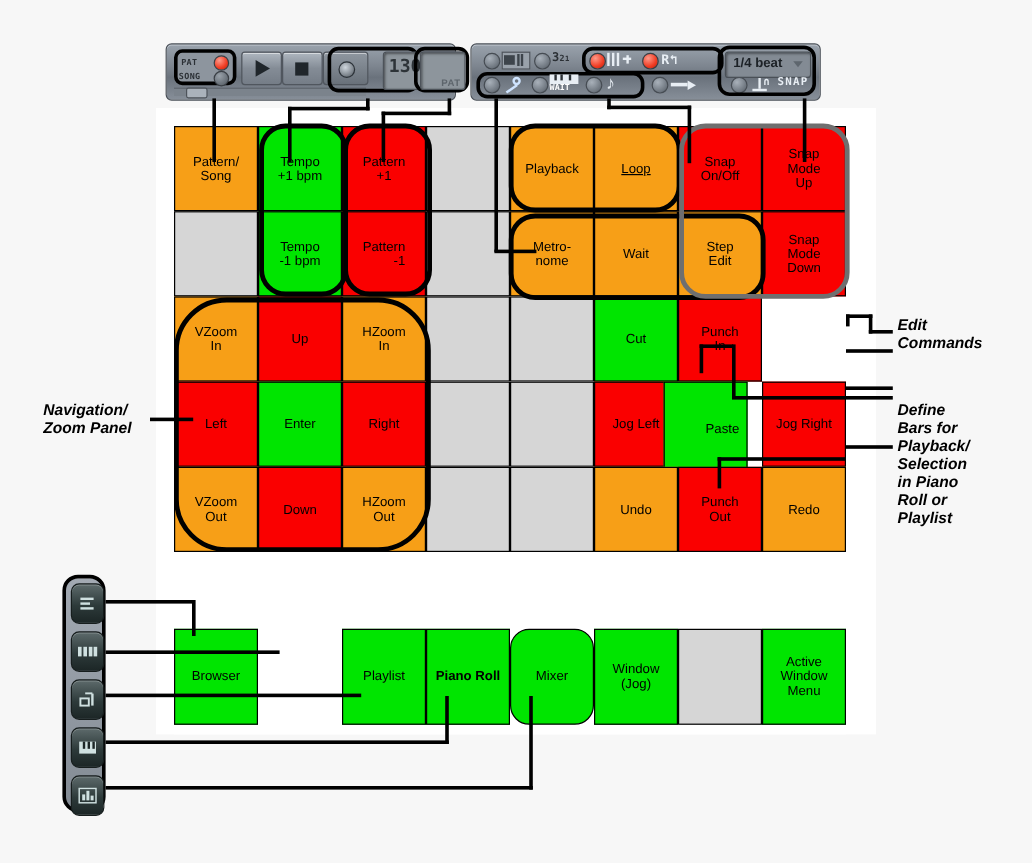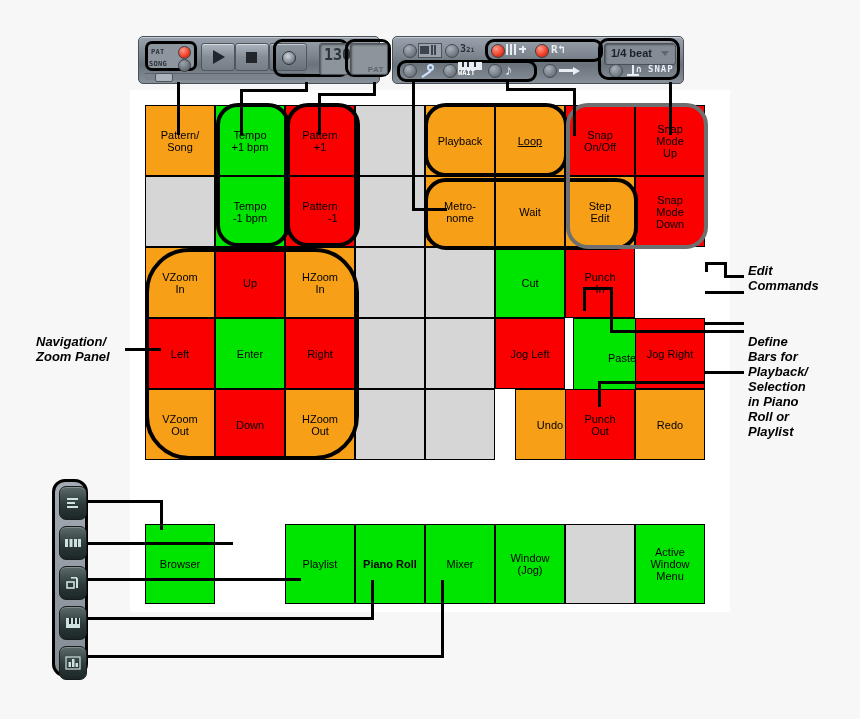--- a/index.html
+++ b/index.html
@@ -296,21 +296,21 @@
     </div>
     <div class="cell c-grey" style="left: 210px; top: 213px; width: 70px; height: 71px;">
       <span style="white-space: pre-line;"></span>
     </div>
     <div class="cell c-grey" style="left: 280px; top: 213px; width: 70px; height: 71px;">
       <span style="white-space: pre-line;"></span>
     </div>
     <div class="cell c-red" style="left: 350px; top: 213px; width: 70px; height: 71px;">
       <span style="white-space: pre-line;">Jog Left</span>
     </div>
-    <div class="cell c-green" style="left: 428px; top: 213px; width: 70px; height: 80px; padding-left: 28px;">
+    <div class="cell c-green" style="left: 408px; top: 213px; width: 70px; height: 80px; padding-left: 28px;">
       <span style="white-space: pre-line;">Paste</span>
     </div>
     <div class="cell c-red" style="left: 490px; top: 213px; width: 70px; height: 71px;">
       <span style="white-space: pre-line;">Jog Right</span>
     </div>
     <div class="cell c-orange" style="left: 0px; top: 284px; width: 70px; height: 71px;">
       <span style="white-space: pre-line;">VZoom
 Out</span>
     </div>
     <div class="cell c-red" style="left: 70px; top: 284px; width: 70px; height: 71px;">
@@ -319,21 +319,21 @@
     <div class="cell c-orange" style="left: 140px; top: 284px; width: 70px; height: 71px;">
       <span style="white-space: pre-line;">HZoom
 Out</span>
     </div>
     <div class="cell c-grey" style="left: 210px; top: 284px; width: 70px; height: 71px;">
       <span style="white-space: pre-line;"></span>
     </div>
     <div class="cell c-grey" style="left: 280px; top: 284px; width: 70px; height: 71px;">
       <span style="white-space: pre-line;"></span>
     </div>
-    <div class="cell c-orange" style="left: 350px; top: 284px; width: 70px; height: 71px; margin-left: 20px;">
+    <div class="cell c-orange" style="left: 350px; top: 284px; width: 70px; height: 71px;">
       <span style="white-space: pre-line;">Undo</span>
     </div>
     <div class="cell c-red" style="left: 420px; top: 284px; width: 70px; height: 71px;">
       <span style="white-space: pre-line;">Punch
 Out</span>
     </div>
     <div class="cell c-orange" style="left: 490px; top: 284px; width: 70px; height: 71px;">
       <span style="white-space: pre-line;">Redo</span>
     </div>
   </div>
@@ -348,21 +348,21 @@
 <div id="bottomrow">
     <div class="cell c-green" style="left: 0px; top: 0px; width: 70px; height: 80px;">
       <span style="white-space: pre-line;">Browser</span>
     </div>
     <div class="cell c-green" style="left: 140px; top: 0px; width: 70px; height: 80px;">
       <span style="white-space: pre-line;">Playlist</span>
     </div>
     <div class="cell c-green" style="left: 210px; top: 0px; width: 70px; height: 80px;">
       <span style="white-space: pre-line; font-weight: bold;">Piano Roll</span>
     </div>
-    <div class="cell c-green" style="left: 280px; top: 0px; width: 70px; height: 80px;">
+    <div class="cell c-green" style="left: 280px; top: 0px; width: 70px; height: 80px; border-radius: 16px;">
       <span style="white-space: pre-line;">Mixer</span>
     </div>
     <div class="cell c-green" style="left: 350px; top: 0px; width: 70px; height: 80px;">
       <span style="white-space: pre-line;">Window
 (Jog)</span>
     </div>
     <div class="cell c-grey" style="left: 420px; top: 0px; width: 70px; height: 80px;">
       <span style="white-space: pre-line;"></span>
     </div>
     <div class="cell c-green" style="left: 490px; top: 0px; width: 70px; height: 80px;">

